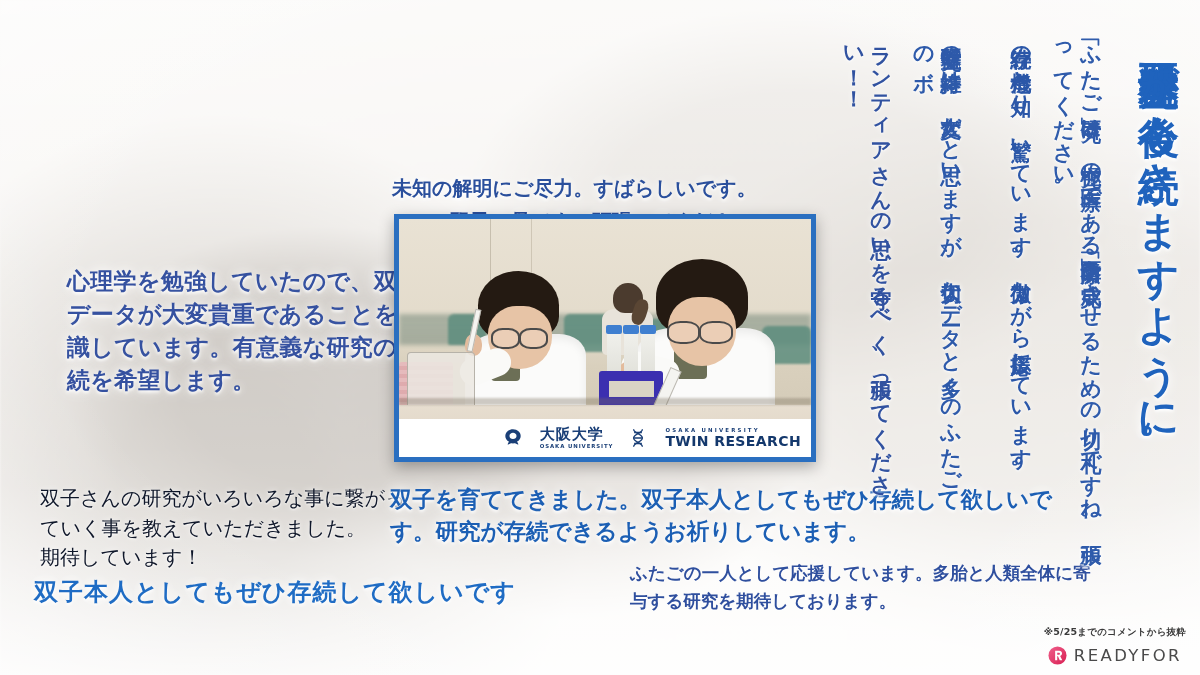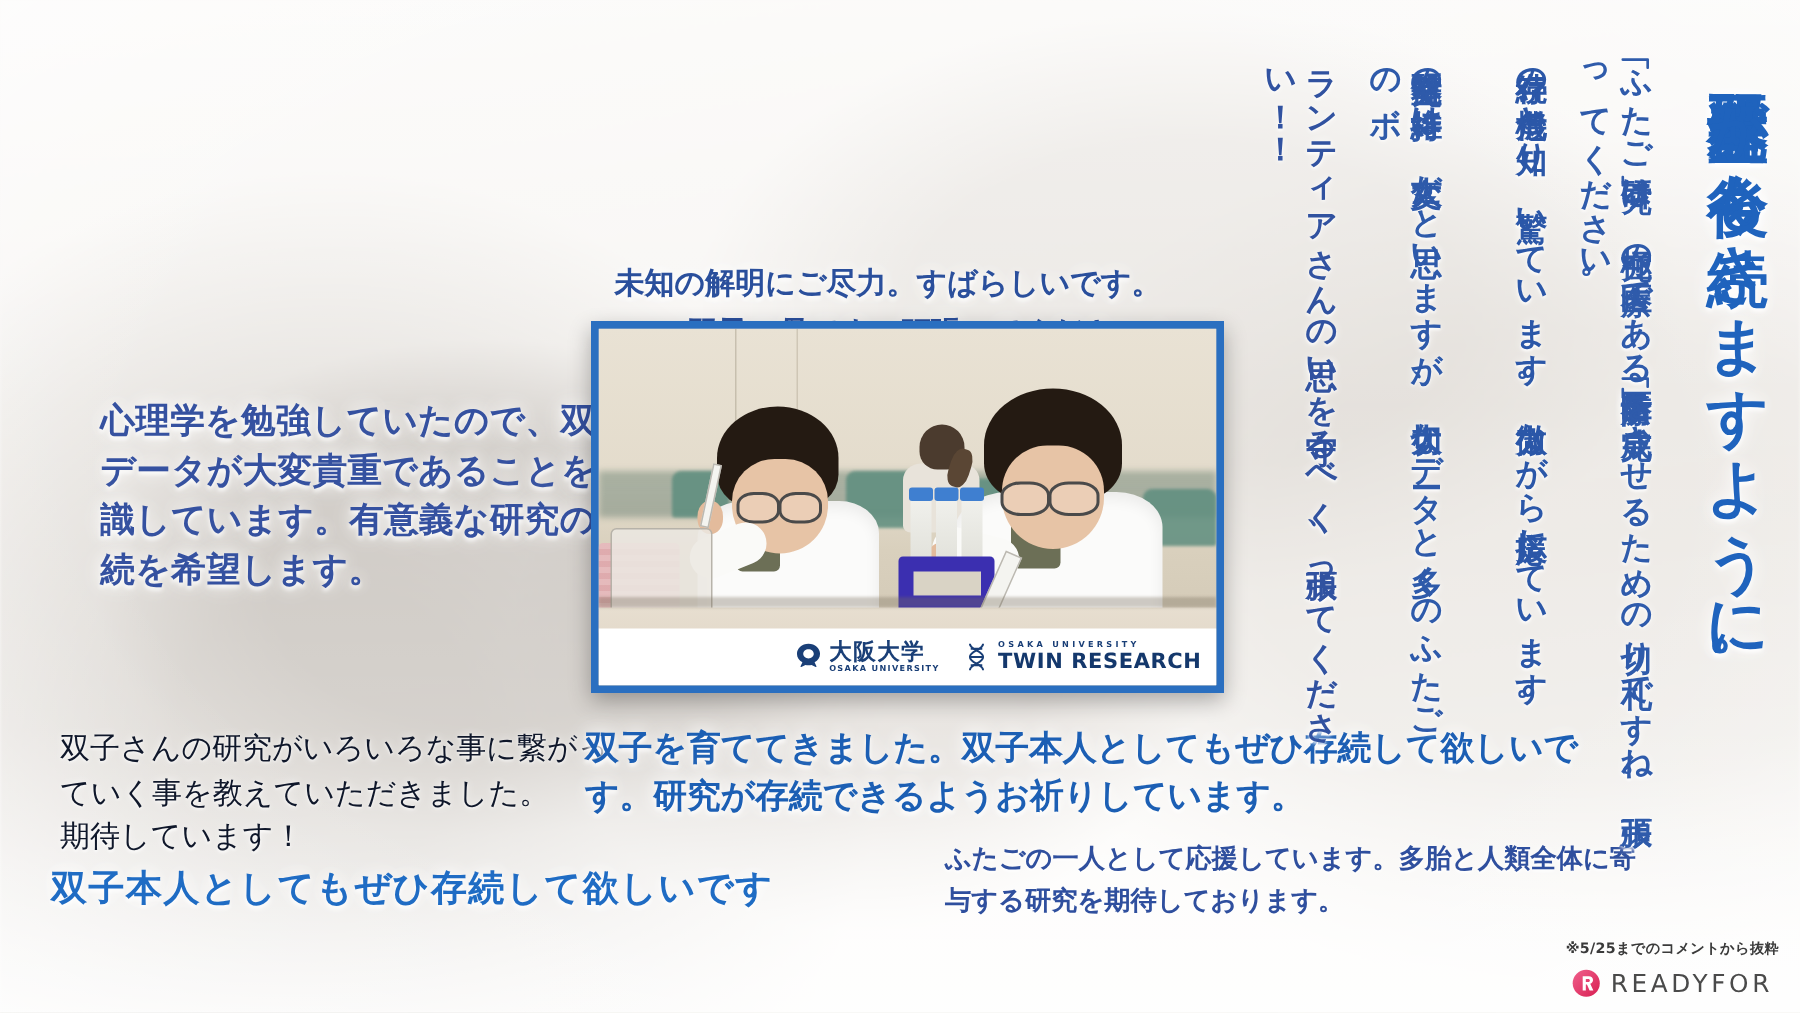--- a/index.html
+++ b/index.html
@@ -62,21 +62,21 @@
   #q-various{
     left:40px;top:484px;width:372px;
     font-size:20px;line-height:1.48;font-weight:400;color:#0f172a;
   }
   #q-myself{
     left:34px;top:578px;width:600px;
     font-size:24px;line-height:1.2;font-weight:700;color:#1f6cc4;letter-spacing:1px;
   }
 
   #q-unknown{
-    left:392px;top:140px;width:400px;text-align:center;
+    left:392px;top:140px;width:400px;text-align:left;
     font-size:20px;line-height:1.62;font-weight:700;color:#2a4f9c;
   }
   #q-unknown .ln2{display:block;padding-left:58px;}
 
   #q-raised{
     left:390px;top:484px;width:705px;
     font-size:22.5px;line-height:1.42;font-weight:700;color:#1c5fb4;
   }
   #q-oneof{
     left:630px;top:560px;width:470px;
@@ -165,21 +165,21 @@
   .ap-whitebox{position:absolute;left:14%;top:80%;width:16%;height:14%;background:#fafaf7;border-radius:2px;}
   .ap-paper{position:absolute;left:31%;top:84%;width:16%;height:9%;background:#f6f4ee;}
   .ap-pipette{position:absolute;background:#f4f4f0;border:1px solid rgba(150,145,135,.6);}
 
   
   #photo-logobar{
     position:absolute;left:0;bottom:0;width:100%;height:38px;
     background:#ffffff;display:flex;align-items:center;justify-content:flex-end;
     padding-right:10px;box-sizing:border-box;gap:14px;
   }
-  .logo-grp{display:flex;align-items:center;gap:3px;}
+  .logo-grp{display:flex;align-items:center;gap:16px;}
   .logo-mark{width:22px;height:22px;flex:none;}
   .logo-txt{display:flex;flex-direction:column;line-height:1;}
   .logo-jp{font-size:15px;font-weight:700;color:#1a3f77;letter-spacing:1px;}
   .logo-en{font-size:5.4px;font-weight:700;color:#1a3f77;letter-spacing:.9px;margin-top:2px;}
   .logo-en-top{font-size:5.4px;font-weight:700;color:#1a3f77;letter-spacing:2.2px;}
   .logo-big{font-size:14px;font-weight:700;color:#14386c;letter-spacing:.4px;margin-top:1px;}
 
   
   #footer{position:absolute;right:14px;bottom:10px;text-align:right;}
   #footer-note{font-size:9.5px;color:#3a3a3a;font-weight:700;letter-spacing:.2px;margin-bottom:7px;}

